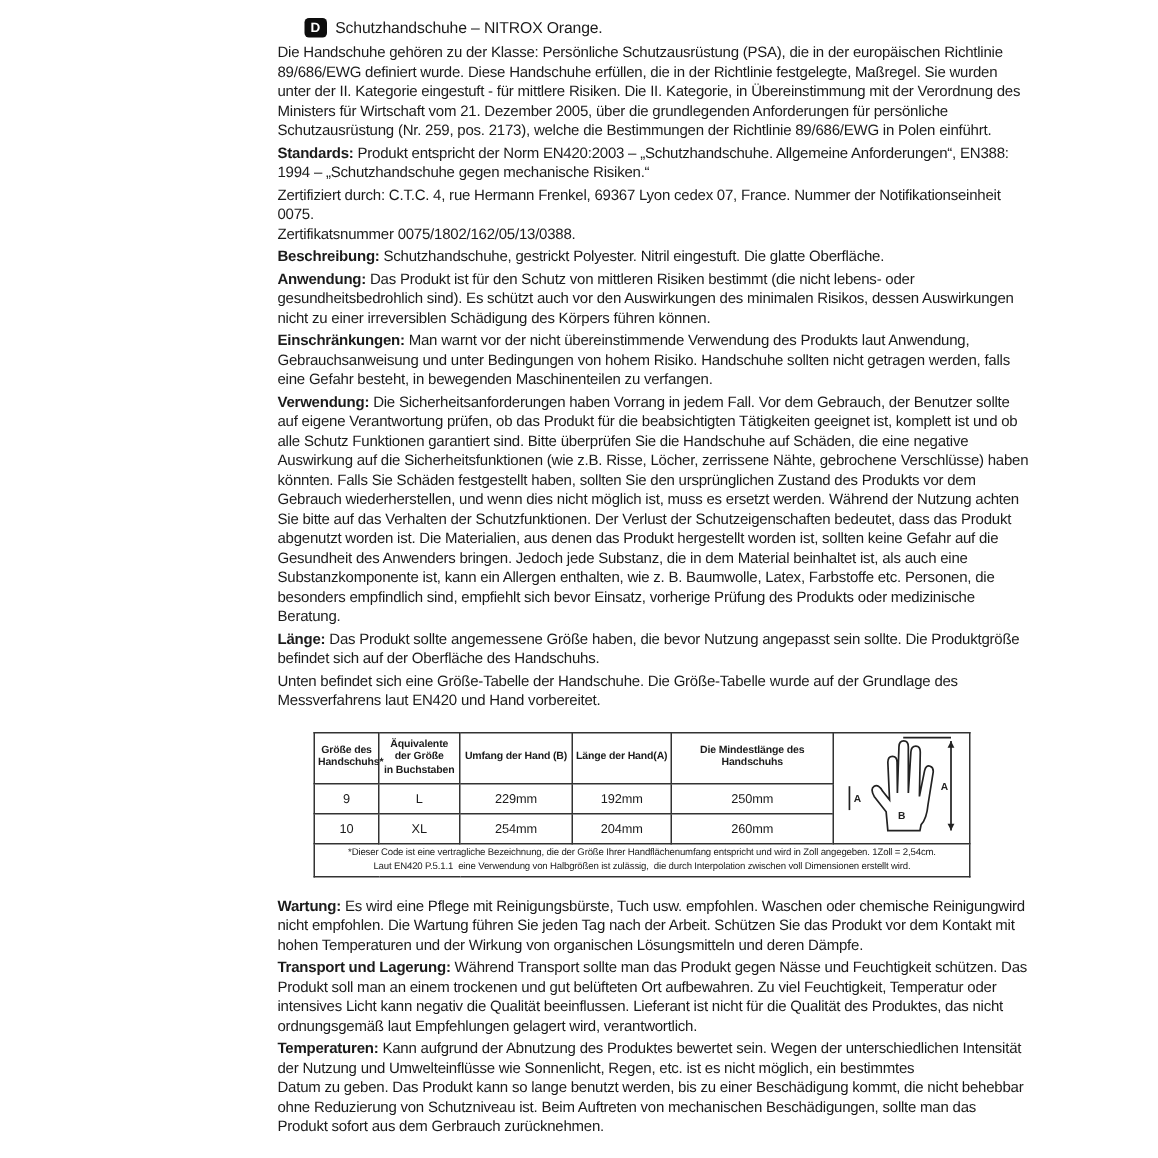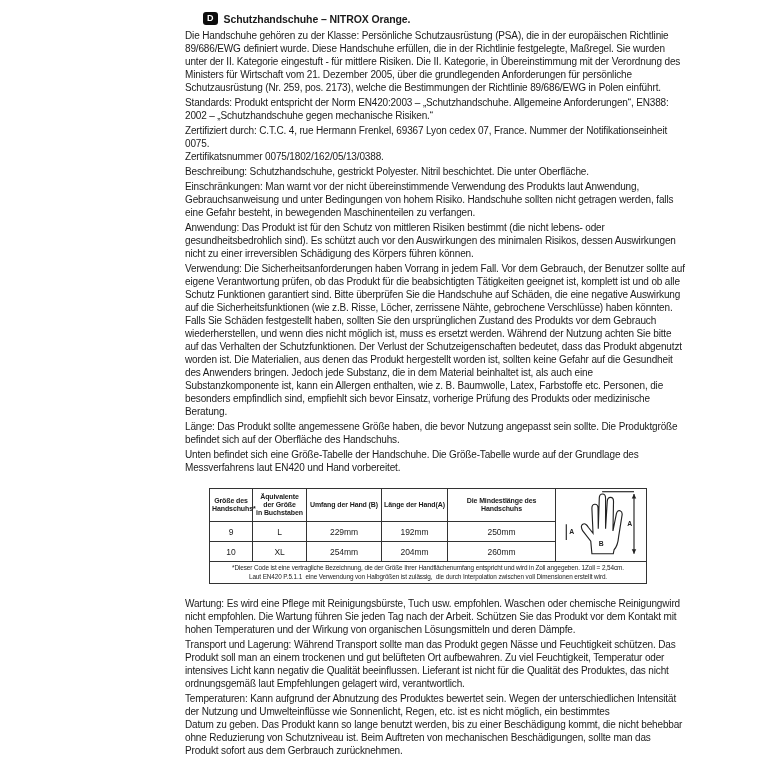--- a/index.html
+++ b/index.html
@@ -2,23 +2,23 @@
 <html><head>
 <meta charset="utf-8">
 <style>
   html,body{margin:0;padding:0;background:#fff;}
   .page{position:relative;width:772px;height:772px;background:#ffffff;overflow:hidden;
         font-family:"Liberation Sans","DejaVu Sans",sans-serif;color:#1b1b1b;}
   .content{position:absolute;left:185px;top:12px;width:501px;}
   .title-row{margin:0 0 4px 18px;display:flex;align-items:center;}
   .dbadge{display:inline-block;background:#0d0d0d;color:#fff;font-weight:bold;
           font-size:9px;line-height:11px;padding:1px 4px;border-radius:3px;margin-right:6px;}
-  .title{font-weight:bold;font-size:10.5px;letter-spacing:-0.1px;text-align:center;}
+  .title{font-weight:normal;font-size:10.5px;letter-spacing:-0.1px;text-align:center;}
   .sec{margin:0 0 2px 0;font-size:10px;line-height:13px;letter-spacing:-0.15px;}
-  .sec b{font-weight:normal;}
+  .sec b{font-weight:bold;}
   .txt{white-space:pre-wrap;}
   .tablewrap{margin:14px 0 13px 24px;}
   table.sizes{border-collapse:collapse;border:1.5px solid #222;table-layout:fixed;width:437px;}
   table.sizes th,table.sizes td{border:1px solid #333;}
   table.sizes th{font-size:7px;line-height:1.2;font-weight:bold;text-align:center;
                  padding:2px 2px;white-space:pre-line;letter-spacing:-0.1px;}
   table.sizes td.val{font-size:8.5px;text-align:center;padding:3.5px 2px;letter-spacing:-0.1px;}
   td.handcell{background:#fff;padding:1px;text-align:center;vertical-align:middle;}
   td.footnote{font-size:6.4px;line-height:1.35;text-align:center;padding:2px 4px;
               color:#222;letter-spacing:-0.1px;white-space:pre-wrap;}
@@ -29,26 +29,26 @@
 
 <div class="page">
   <div class="content">
 
     <div class="title-row">
       <span class="dbadge">D</span>
       <span class="title">Schutzhandschuhe – NITROX Orange.</span>
     </div>
 
     <p class="sec"><span class="txt">Die Handschuhe gehören zu der Klasse: Persönliche Schutzausrüstung (PSA), die in der europäischen Richtlinie 89/686/EWG definiert wurde. Diese Handschuhe erfüllen, die in der Richtlinie festgelegte, Maßregel. Sie wurden unter der II. Kategorie eingestuft - für mittlere Risiken. Die II. Kategorie, in Übereinstimmung mit der Verordnung des Ministers für Wirtschaft vom 21. Dezember 2005, über die grundlegenden Anforderungen für persönliche Schutzausrüstung (Nr. 259, pos. 2173), welche die Bestimmungen der Richtlinie 89/686/EWG in Polen einführt.</span></p>
-    <p class="sec"><b>Standards:</b><span class="txt"> Produkt entspricht der Norm EN420:2003 – „Schutzhandschuhe. Allgemeine Anforderungen“, EN388: 2002 – „Schutzhandschuhe gegen mechanische Risiken.“</span></p>
+    <p class="sec"><b>Standards:</b><span class="txt"> Produkt entspricht der Norm EN420:2003 – „Schutzhandschuhe. Allgemeine Anforderungen“, EN388: 1994 – „Schutzhandschuhe gegen mechanische Risiken.“</span></p>
     <p class="sec"><span class="txt">Zertifiziert durch: C.T.C. 4, rue Hermann Frenkel, 69367 Lyon cedex 07, France. Nummer der Notifikationseinheit 0075.
 Zertifikatsnummer 0075/1802/162/05/13/0388.</span></p>
-    <p class="sec"><b>Beschreibung:</b><span class="txt"> Schutzhandschuhe, gestrickt Polyester. Nitril beschichtet. Die unter Oberfläche.</span></p>
+    <p class="sec"><b>Beschreibung:</b><span class="txt"> Schutzhandschuhe, gestrickt Polyester. Nitril eingestuft. Die glatte Oberfläche.</span></p>
+    <p class="sec"><b>Anwendung:</b><span class="txt"> Das Produkt ist für den Schutz von mittleren Risiken bestimmt (die nicht lebens- oder gesundheitsbedrohlich sind). Es schützt auch vor den Auswirkungen des minimalen Risikos, dessen Auswirkungen nicht zu einer irreversiblen Schädigung des Körpers führen können.</span></p>
     <p class="sec"><b>Einschränkungen:</b><span class="txt"> Man warnt vor der nicht übereinstimmende Verwendung des Produkts laut Anwendung, Gebrauchsanweisung und unter Bedingungen von hohem Risiko. Handschuhe sollten nicht getragen werden, falls eine Gefahr besteht, in bewegenden Maschinenteilen zu verfangen.</span></p>
-    <p class="sec"><b>Anwendung:</b><span class="txt"> Das Produkt ist für den Schutz von mittleren Risiken bestimmt (die nicht lebens- oder gesundheitsbedrohlich sind). Es schützt auch vor den Auswirkungen des minimalen Risikos, dessen Auswirkungen nicht zu einer irreversiblen Schädigung des Körpers führen können.</span></p>
     <p class="sec"><b>Verwendung:</b><span class="txt"> Die Sicherheitsanforderungen haben Vorrang in jedem Fall. Vor dem Gebrauch, der Benutzer sollte auf eigene Verantwortung prüfen, ob das Produkt für die beabsichtigten Tätigkeiten geeignet ist, komplett ist und ob alle Schutz Funktionen garantiert sind. Bitte überprüfen Sie die Handschuhe auf Schäden, die eine negative Auswirkung auf die Sicherheitsfunktionen (wie z.B. Risse, Löcher, zerrissene Nähte, gebrochene Verschlüsse) haben könnten. Falls Sie Schäden festgestellt haben, sollten Sie den ursprünglichen Zustand des Produkts vor dem Gebrauch wiederherstellen, und wenn dies nicht möglich ist, muss es ersetzt werden. Während der Nutzung achten Sie bitte auf das Verhalten der Schutzfunktionen. Der Verlust der Schutzeigenschaften bedeutet, dass das Produkt abgenutzt worden ist. Die Materialien, aus denen das Produkt hergestellt worden ist, sollten keine Gefahr auf die Gesundheit des Anwenders bringen. Jedoch jede Substanz, die in dem Material beinhaltet ist, als auch eine Substanzkomponente ist, kann ein Allergen enthalten, wie z. B. Baumwolle, Latex, Farbstoffe etc. Personen, die besonders empfindlich sind, empfiehlt sich bevor Einsatz, vorherige Prüfung des Produkts oder medizinische Beratung.</span></p>
     <p class="sec"><b>Länge:</b><span class="txt"> Das Produkt sollte angemessene Größe haben, die bevor Nutzung angepasst sein sollte. Die Produktgröße befindet sich auf der Oberfläche des Handschuhs.</span></p>
     <p class="sec"><span class="txt">Unten befindet sich eine Größe-Tabelle der Handschuhe. Die Größe-Tabelle wurde auf der Grundlage des Messverfahrens laut EN420 und Hand vorbereitet.</span></p>
 
     <div class="tablewrap">
       <table class="sizes">
         <colgroup>
           <col style="width:43px">
             <col style="width:54px">
             <col style="width:75px">

